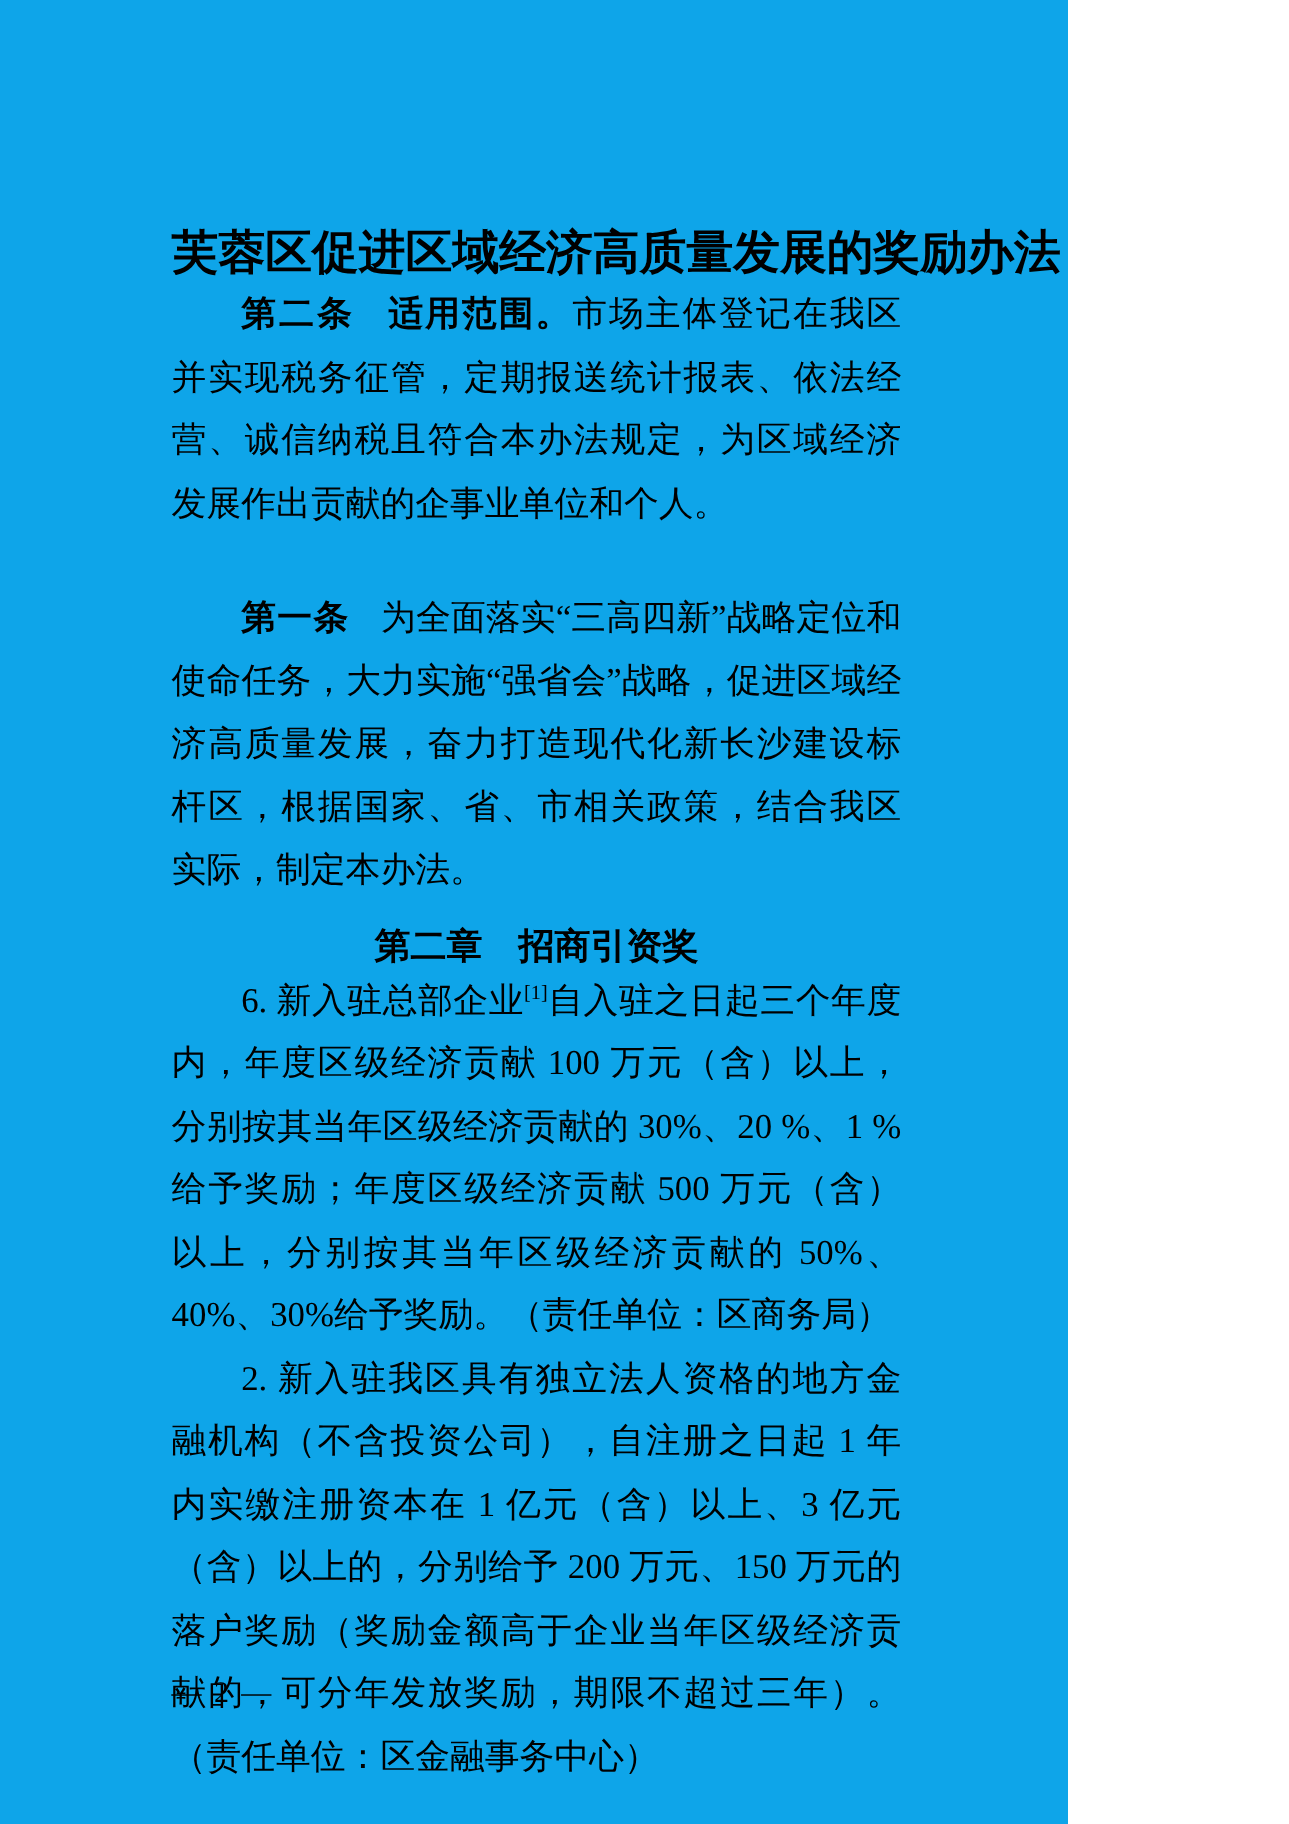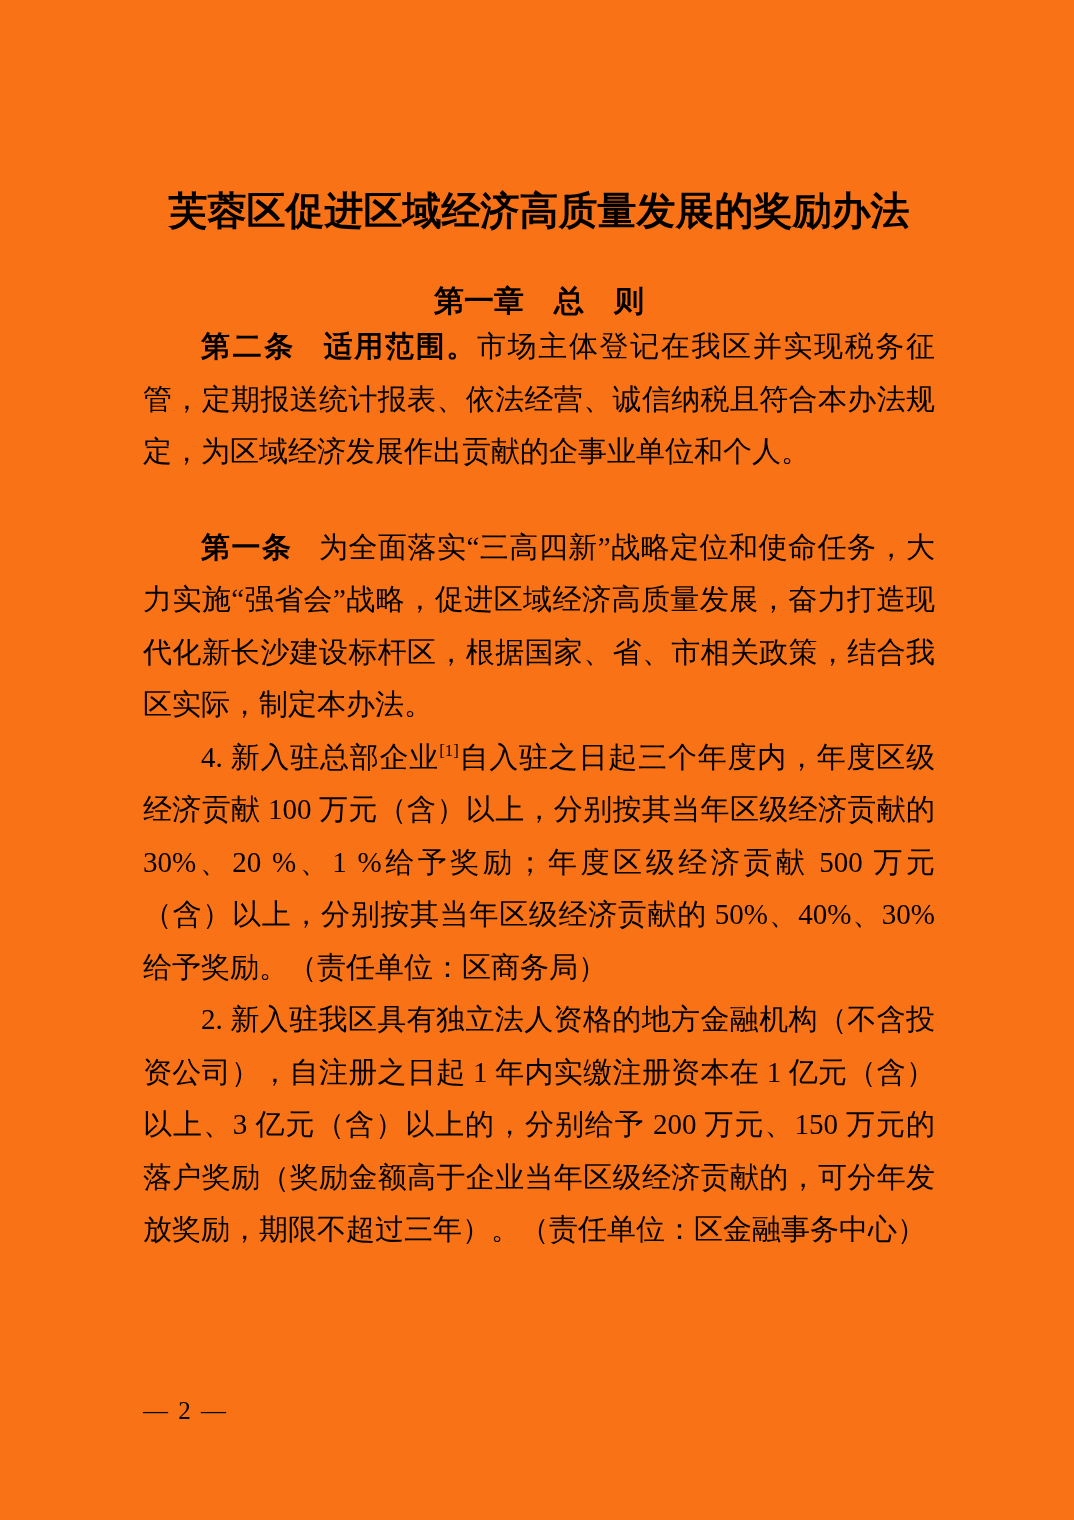--- a/index.html
+++ b/index.html
@@ -2,24 +2,24 @@
 <html><head>
 <meta charset="utf-8">
 <style>
   html, body {
     margin: 0;
     padding: 0;
     background: #ffffff;
   }
   .page {
     position: relative;
-    width: 1074px;
+    width: 890px;
     height: 1520px;
     box-sizing: border-box;
-    background: #f97316;
+    background: #0ea5e9;
     color: #000000;
     padding: 186px 139px 14px 143px;
     overflow: hidden;
     font-family: "Liberation Serif", serif;
   }
   .doc-title {
     margin: 0;
     text-align: center;
     font-size: 39px;
     line-height: 50px;
@@ -76,27 +76,27 @@
     font-family: "Liberation Serif", serif;
   }
 </style>
 </head>
 <body>
 
 <div class="page">
 
   <h1 class="doc-title">芙蓉区促进区域经济高质量发展的奖励办法</h1>
 
-  <h2 class="chapter-heading chapter-1">第一章　总　则</h2>
 
   <p class="para"><span class="art-label">第二条</span><span class="label-gap"></span><span class="scope-label">适用范围。</span><span>市场主体登记在我区并实现税务征管，定期报送统计报表、依法经营、诚信纳税且符合本办法规定，为区域经济发展作出贡献的企事业单位和个人。</span></p>
 
   <p class="para para-first"><span class="art-label">第一条</span><span class="label-gap"></span><span>为全面落实“三高四新”战略定位和使命任务，大力实施“强省会”战略，促进区域经济高质量发展，奋力打造现代化新长沙建设标杆区，根据国家、省、市相关政策，结合我区实际，制定本办法。</span></p>
 
+  <h2 class="chapter-heading chapter-2">第二章　招商引资奖</h2>
 
 
-  <p class="para"><span>4. 新入驻总部企业</span><sup class="footnote">[1]</sup><span>自入驻之日起三个年度内，年度区级经济贡献 100 万元（含）以上，分别按其当年区级经济贡献的 30%、20 %、1 %给予奖励；年度区级经济贡献 500 万元（含）以上，分别按其当年区级经济贡献的 50%、40%、30%给予奖励。（责任单位：区商务局）</span></p>
+  <p class="para"><span>6. 新入驻总部企业</span><sup class="footnote">[1]</sup><span>自入驻之日起三个年度内，年度区级经济贡献 100 万元（含）以上，分别按其当年区级经济贡献的 30%、20 %、1 %给予奖励；年度区级经济贡献 500 万元（含）以上，分别按其当年区级经济贡献的 50%、40%、30%给予奖励。（责任单位：区商务局）</span></p>
 
   <p class="para"><span>2. 新入驻我区具有独立法人资格的地方金融机构（不含投资公司），自注册之日起 1 年内实缴注册资本在 1 亿元（含）以上、3 亿元（含）以上的，分别给予 200 万元、150 万元的落户奖励（奖励金额高于企业当年区级经济贡献的，可分年发放奖励，期限不超过三年）。（责任单位：区金融事务中心）</span></p>
 
   <div class="page-number">— 2 —</div>
 
 </div>
 
 </body></html>

